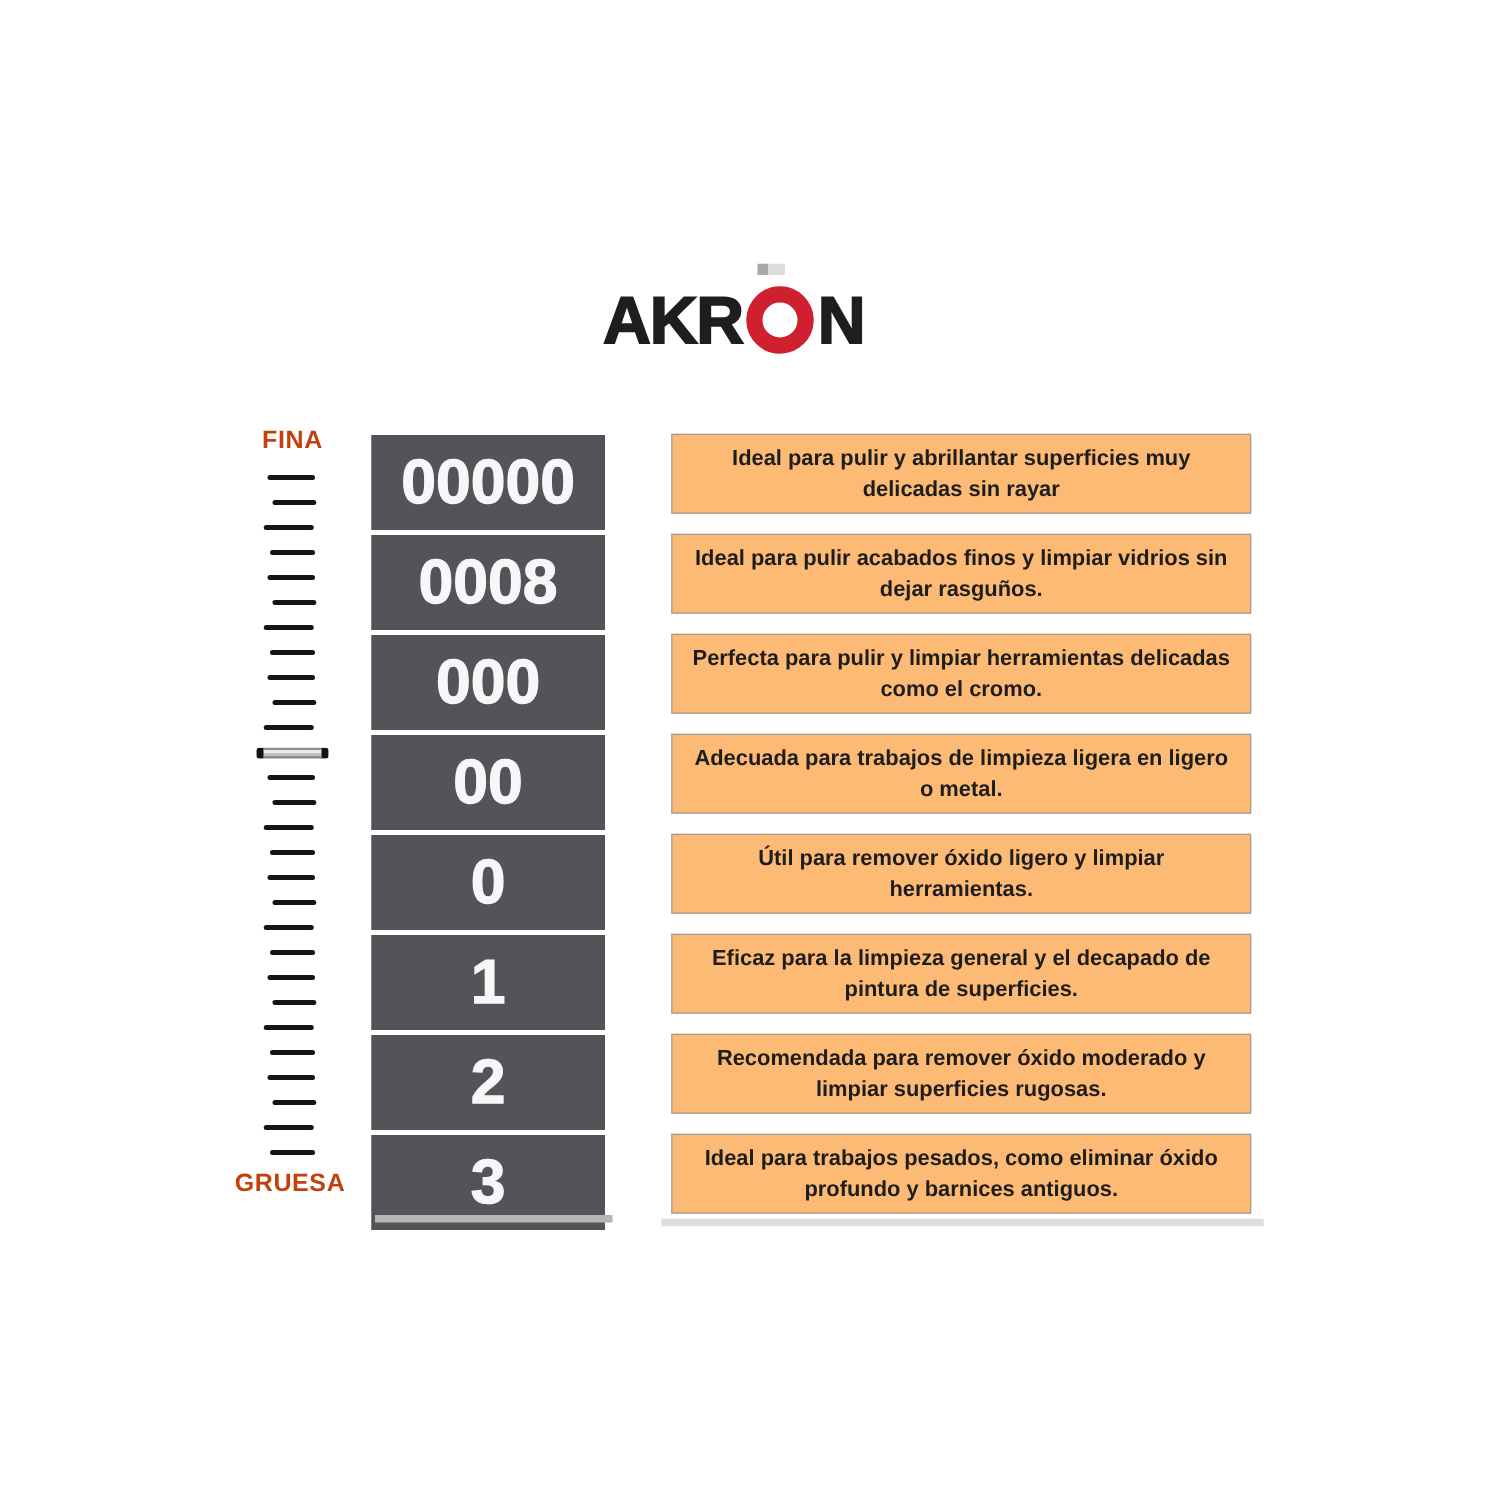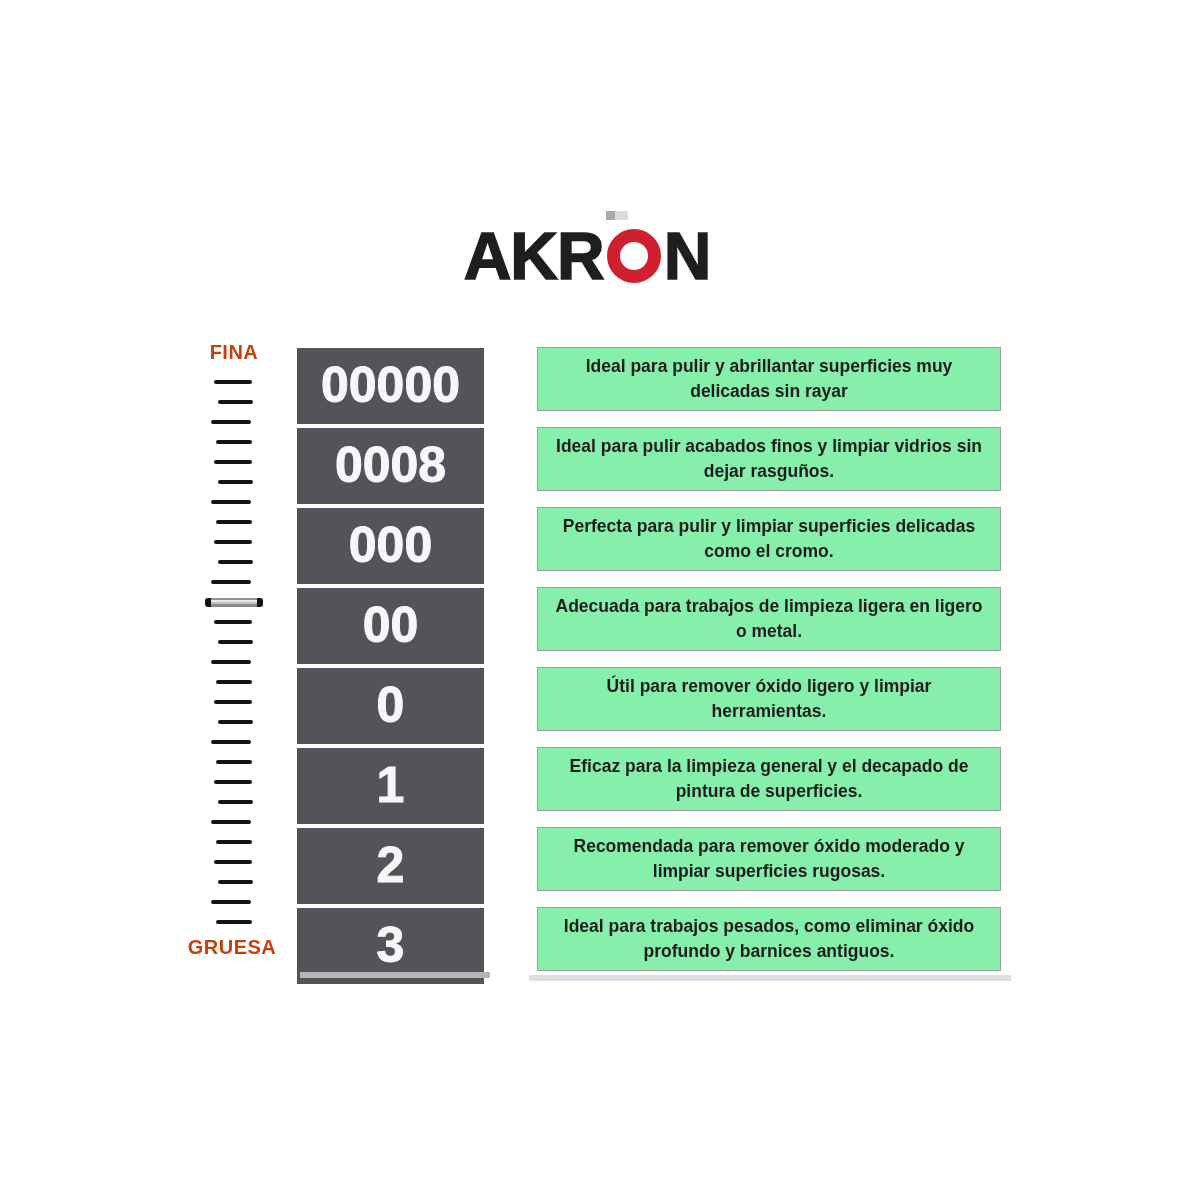--- a/index.html
+++ b/index.html
@@ -22,21 +22,21 @@
     left: 0;
     top: 224px;
     width: 1200px;
     height: 64px;
     display: flex;
     justify-content: center;
     align-items: center;
     transform: translateX(-13px);
   }
   .logo-text {
-    font-size: 66px;
+    font-size: 53px;
     font-weight: 900;
     color: #1e1e1e;
     letter-spacing: -1px;
     -webkit-text-stroke: 1.5px #1e1e1e;
     line-height: 1;
   }
   .logo-ring {
     width: 28px;
     height: 28px;
     border: 13px solid #d01f2f;
@@ -111,21 +111,21 @@
     -webkit-text-stroke: 1px #f7f6f8;
     line-height: 1;
     padding-bottom: 3px;
   }
   .desc-box {
     position: absolute;
     left: 537px;
     top: -1px;
     width: 464px;
     height: 64px;
-    background: #86efac;
+    background: #fdba74;
     border: 1px solid #9e9e9e;
     box-sizing: border-box;
     display: flex;
     align-items: center;
     justify-content: center;
     padding: 4px 16px;
   }
   .desc-text {
     color: #1d1d1d;
     font-size: 17.5px;
@@ -200,21 +200,21 @@
     <div class="desc-box">
       <span class="desc-text">Ideal para pulir acabados finos y limpiar vidrios sin dejar rasguños.</span>
     </div>
   </div>
 
   <div class="row" style="top:508px">
     <div class="grade-box">
       <span class="grade-code">000</span>
     </div>
     <div class="desc-box">
-      <span class="desc-text">Perfecta para pulir y limpiar superficies delicadas como el cromo.</span>
+      <span class="desc-text">Perfecta para pulir y limpiar herramientas delicadas como el cromo.</span>
     </div>
   </div>
 
   <div class="row" style="top:588px">
     <div class="grade-box">
       <span class="grade-code">00</span>
     </div>
     <div class="desc-box">
       <span class="desc-text">Adecuada para trabajos de limpieza ligera en ligero o metal.</span>
     </div>

